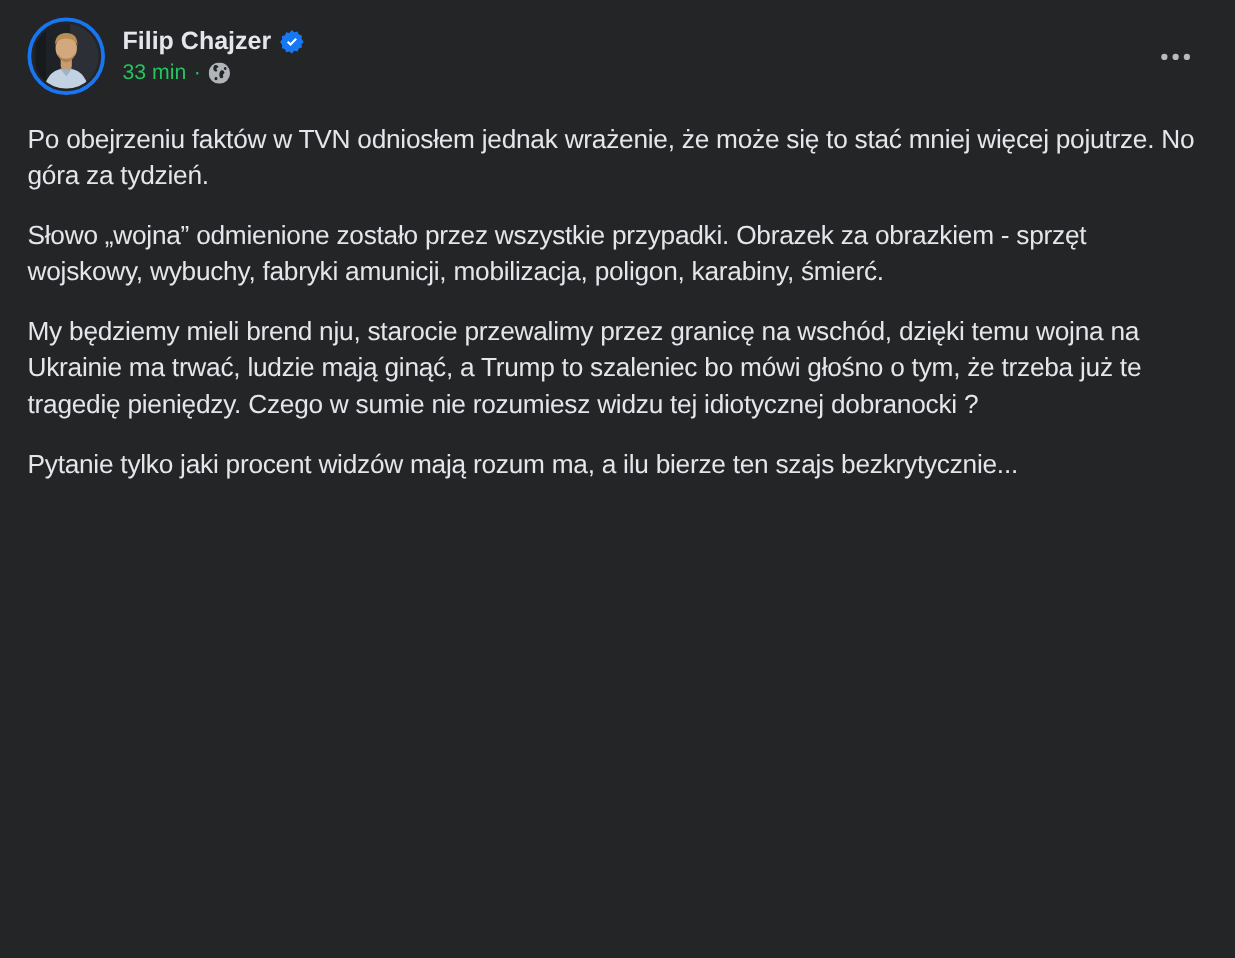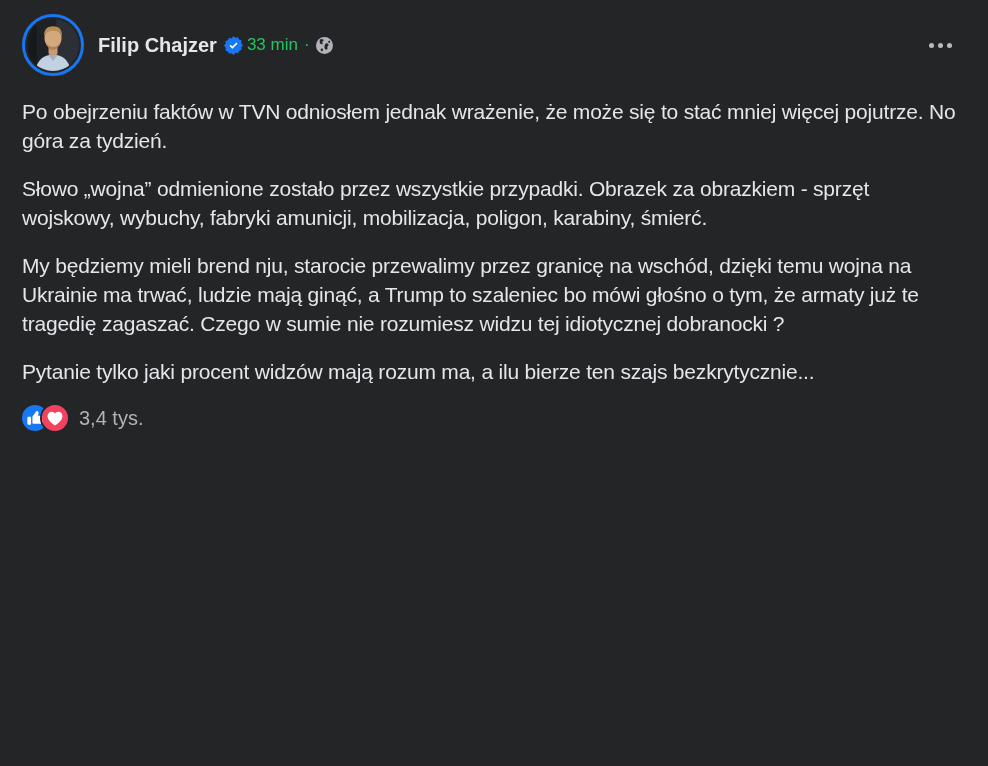--- a/index.html
+++ b/index.html
@@ -9,21 +9,21 @@
     font-family:"Liberation Sans",sans-serif;
     overflow:hidden;position:relative;
   }
   
   .post-header{display:flex;align-items:center;}
   .avatar-ring{
     width:52px;height:52px;border:3px solid #1876f2;padding:2px;
     border-radius:50%;background:#242526;cursor:pointer;flex-shrink:0;
   }
   .avatar-ring svg{width:52px;height:52px;border-radius:50%;display:block;}
-  .header-info{margin-left:14px;display:flex;flex-direction:row;gap:4px;}
+  .header-info{margin-left:14px;display:flex;flex-direction:column;gap:4px;}
   .name-row{display:flex;align-items:center;gap:7px;}
   .author-name{font-size:20px;font-weight:700;color:#e4e6eb;cursor:pointer;line-height:1.15;}
   .badge{display:flex;}
   .badge svg{width:19px;height:19px;display:block;}
   .meta-row{display:flex;align-items:center;gap:6px;color:#22c55e;font-size:17px;line-height:1.1;}
   .globe{display:flex;}
   .globe svg{width:17px;height:17px;display:block;}
   .more-btn{
     margin-left:auto;margin-right:6px;align-self:center;
     background:none;border:none;display:flex;gap:4px;padding:12px 8px;cursor:pointer;
@@ -99,35 +99,20 @@
     <button class="more-btn" aria-label="more options">
       <span class="dot"></span>
       <span class="dot"></span>
       <span class="dot"></span>
     </button>
   </header>
 
   <div class="post-text">
     <p>Po obejrzeniu faktów w TVN odniosłem jednak wrażenie, że może się to stać mniej więcej pojutrze. No góra za tydzień.</p>
     <p>Słowo „wojna” odmienione zostało przez wszystkie przypadki. Obrazek za obrazkiem - sprzęt wojskowy, wybuchy, fabryki amunicji, mobilizacja, poligon, karabiny, śmierć.</p>
-    <p>My będziemy mieli brend nju, starocie przewalimy przez granicę na wschód, dzięki temu wojna na Ukrainie ma trwać, ludzie mają ginąć, a Trump to szaleniec bo mówi głośno o tym, że armaty już te tragedię zagaszać. Czego w sumie nie rozumiesz widzu tej idiotycznej dobranocki ?</p>
+    <p>My będziemy mieli brend nju, starocie przewalimy przez granicę na wschód, dzięki temu wojna na Ukrainie ma trwać, ludzie mają ginąć, a Trump to szaleniec bo mówi głośno o tym, że trzeba już te tragedię pieniędzy. Czego w sumie nie rozumiesz widzu tej idiotycznej dobranocki ?</p>
     <p>Pytanie tylko jaki procent widzów mają rozum ma, a ilu bierze ten szajs bezkrytycznie...</p>
   </div>
 
   <footer class="post-footer">
-    <div class="reactions">
-      <span class="reaction-icon like-wrap">
-        <svg viewBox="0 0 16 16" aria-hidden="true">
-          <circle cx="8" cy="8" r="8" fill="#1878f3"></circle>
-          <path fill="#ffffff" d="M3.8 7.2h1.3c.3 0 .5.2.5.5v3.9c0 .3-.2.5-.5.5H3.8c-.3 0-.5-.2-.5-.5V7.7c0-.3.2-.5.5-.5zm2.6 4.9V7.4c0-.3.1-.5.3-.7l2-2.7c.2-.2.4-.3.7-.3.5.1.9.6.8 1.2l-.4 1.7h2.3c.6 0 1.1.6 1 1.2l-.5 2.9c-.1.5-.6.9-1.1.9H6.9c-.3 0-.5-.2-.5-.5z"></path>
-        </svg>
-      </span>
-      <span class="reaction-icon love-wrap">
-        <svg viewBox="0 0 16 16" aria-hidden="true">
-          <circle cx="8" cy="8" r="8" fill="#f3425f"></circle>
-          <path fill="#ffffff" d="M8 12.6S3.4 9.9 3.4 6.9c0-1.5 1.2-2.7 2.6-2.7 1 0 1.7.5 2 1.2.3-.7 1-1.2 2-1.2 1.4 0 2.6 1.2 2.6 2.7 0 3-4.6 5.7-4.6 5.7z"></path>
-        </svg>
-      </span>
-      <span class="reaction-count">3,4 tys.</span>
-    </div>
   </footer>
 
 </article>
 
 </body></html>

